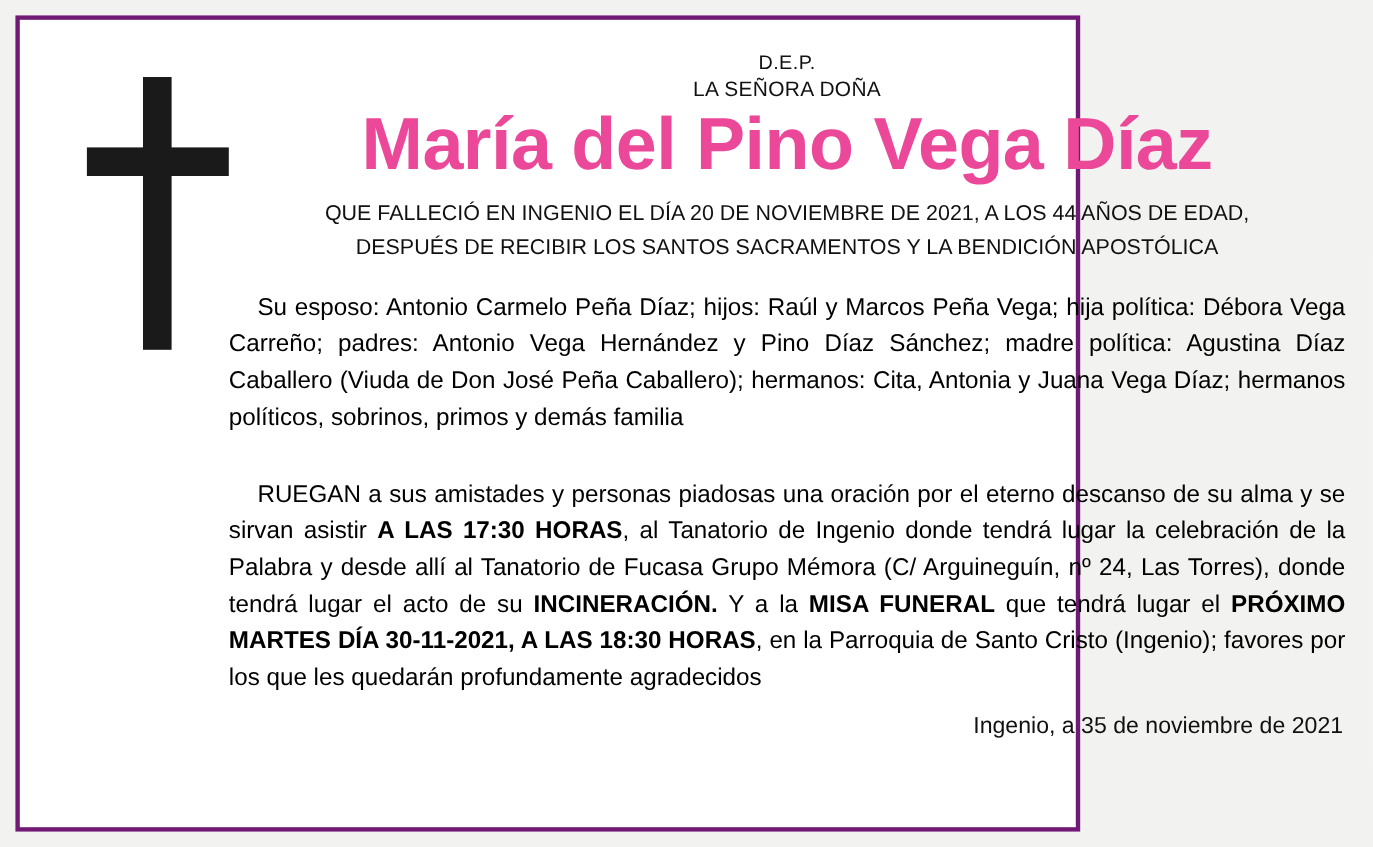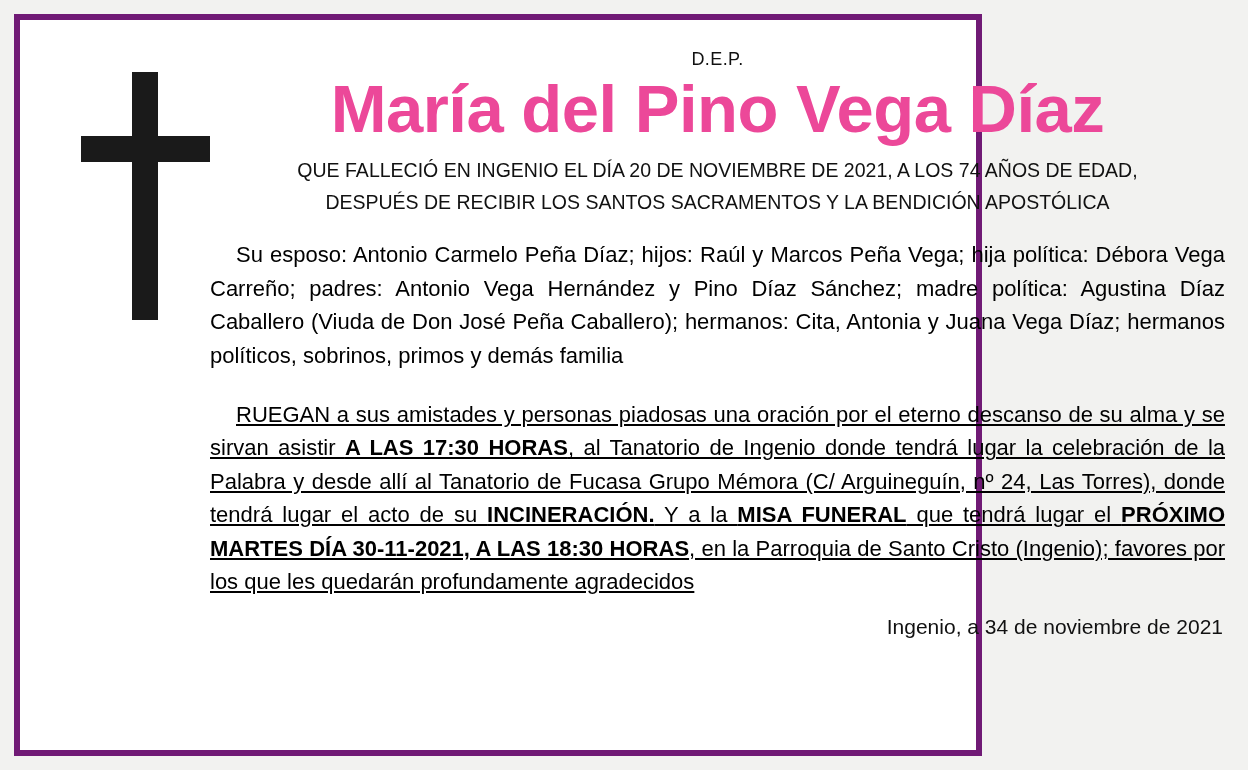--- a/index.html
+++ b/index.html
@@ -13,21 +13,21 @@
     font-family: "Liberation Sans", sans-serif;
     overflow: hidden;
   }
   .notice {
     position: absolute;
     left: 14px;
     top: 14px;
     width: 968px;
     height: 742px;
     background: #ffffff;
-    border: 6px solid #701a75;
+    border: 4px solid #701a75;
     box-sizing: border-box;
   }
   .cross {
     position: absolute;
     left: 40px;
     top: 40px;
     width: 140px;
     height: 260px;
   }
   .cross .vert {
@@ -87,22 +87,21 @@
   .para {
     font-size: 22px;
     color: #000000;
     line-height: 1.52;
     text-align: justify;
     text-justify: inter-word;
     text-indent: 26px;
     margin-top: 22px;
   }
   .para.second {
-    margin-top: 26px;
-    text-decoration: underline;
+    margin-top: 36px;
   }
   .para b {
     font-weight: bold;
   }
   .signoff {
     text-align: right;
     font-size: 21px;
     color: #111;
     margin-top: 16px;
     padding-right: 2px;
@@ -114,27 +113,28 @@
 <div class="notice">
 
   <div class="cross">
     <div class="vert"></div>
     <div class="horz"></div>
   </div>
 
   <div class="content">
 
     <div class="dep">D.E.P.</div>
+    <div class="senora">LA SEÑORA DOÑA</div>
     <div class="name">María del Pino Vega Díaz</div>
 
-    <div class="death-line">QUE FALLECIÓ EN INGENIO EL DÍA 20 DE NOVIEMBRE DE 2021, A LOS 74 AÑOS DE EDAD,</div>
+    <div class="death-line">QUE FALLECIÓ EN INGENIO EL DÍA 20 DE NOVIEMBRE DE 2021, A LOS 44 AÑOS DE EDAD,</div>
     <div class="death-line" style="margin-top:4px">DESPUÉS DE RECIBIR LOS SANTOS SACRAMENTOS Y LA BENDICIÓN APOSTÓLICA</div>
 
     <div class="para">Su esposo: Antonio Carmelo Peña Díaz; hijos: Raúl y Marcos Peña Vega; hija política: Débora Vega Carreño; padres: Antonio Vega Hernández y Pino Díaz Sánchez; madre política: Agustina Díaz Caballero (Viuda de Don José Peña Caballero); hermanos: Cita, Antonia y Juana Vega Díaz; hermanos políticos, sobrinos, primos y demás familia</div>
 
     <div class="para second">
       <span>RUEGAN a sus amistades y personas piadosas una oración por el eterno descanso de su alma y se sirvan asistir </span><b>A LAS 17:30 HORAS</b><span>, al Tanatorio de Ingenio donde tendrá lugar la celebración de la Palabra y desde allí al Tanatorio de Fucasa Grupo Mémora (C/ Arguineguín, nº 24, Las Torres), donde tendrá lugar el acto de su </span><b>INCINERACIÓN.</b><span> Y a la </span><b>MISA FUNERAL</b><span> que tendrá lugar el </span><b>PRÓXIMO MARTES DÍA 30-11-2021, A LAS 18:30 HORAS</b><span>, en la Parroquia de Santo Cristo (Ingenio); favores por los que les quedarán profundamente agradecidos</span>
     </div>
 
-    <div class="signoff">Ingenio, a 34 de noviembre de 2021</div>
+    <div class="signoff">Ingenio, a 35 de noviembre de 2021</div>
 
   </div>
 </div>
 
 </body></html>

